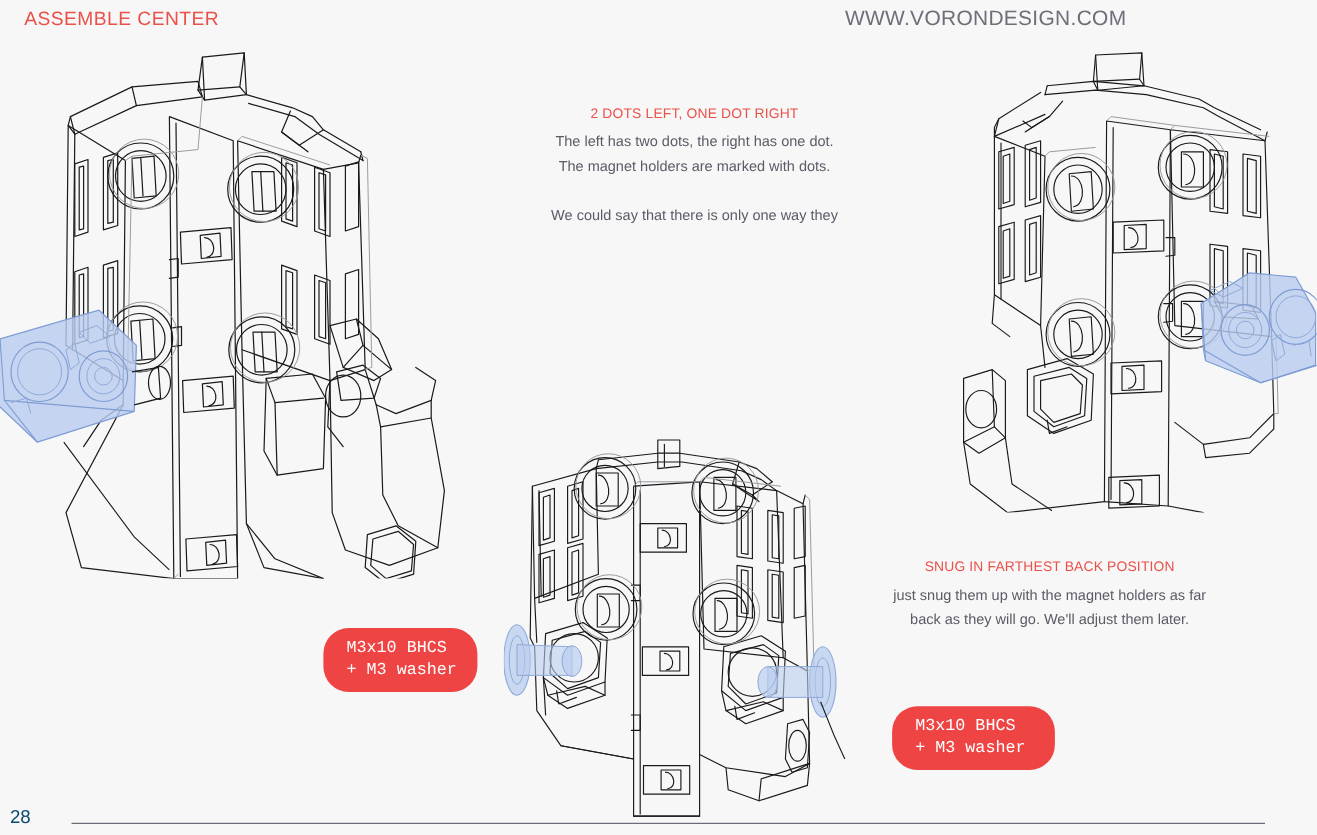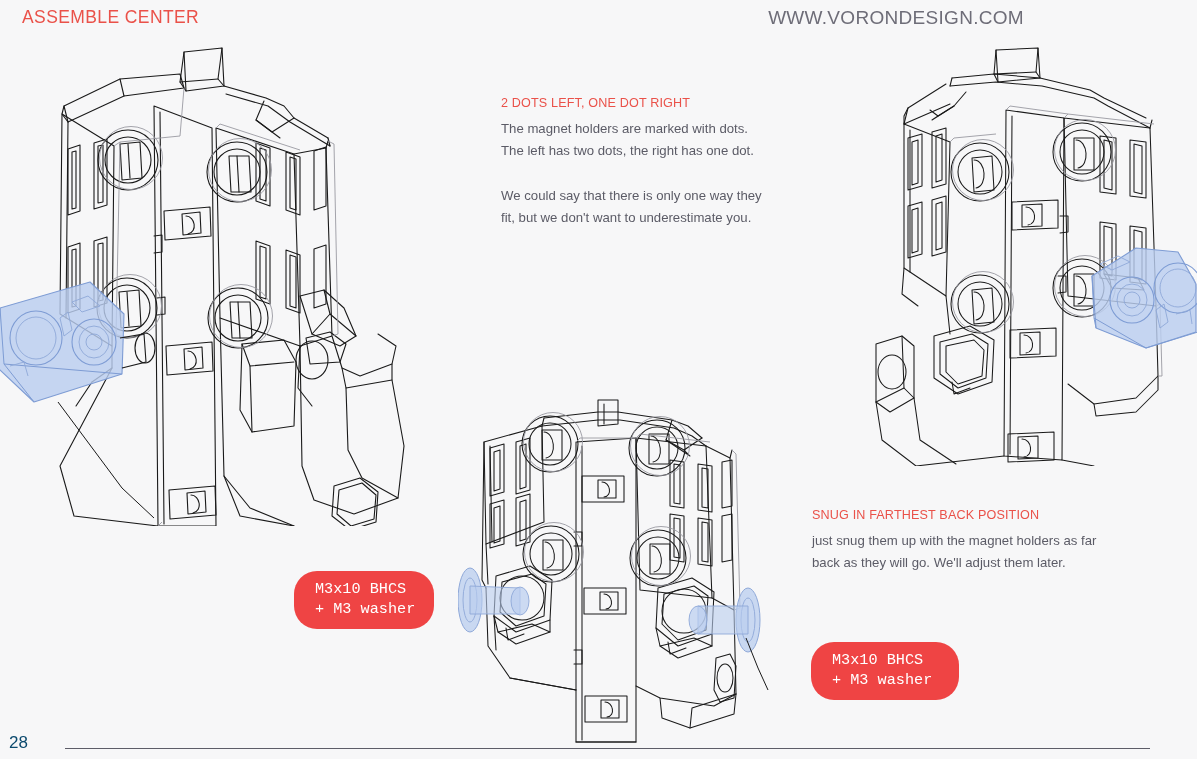--- a/index.html
+++ b/index.html
@@ -40,20 +40,21 @@
     font-size: 19px;
     letter-spacing: 0.3px;
     color: #6e6d78;
     font-weight: 400;
     white-space: nowrap;
   }
 
   
   .note {
     position: absolute;
+    text-align: center;
   }
   .note-head {
     color: #ea5149;
     font-size: 12.6px;
     letter-spacing: 0.15px;
     margin-bottom: 8px;
     white-space: nowrap;
   }
   .note-body p {
     margin: 0 0 0.5px 0;
@@ -512,25 +513,24 @@
         <path d="M310 264 L318 258 L322 276 L314 282 Z" fill="none" stroke="#8ea8d8" stroke-width="0.9"></path>
         <path d="M254 218 L272 210 L284 216 L266 224 Z" fill="none" stroke="#8ea8d8" stroke-width="0.9"></path>
         <path d="M330 268 L344 264 L346 278" fill="none" stroke="#8ea8d8" stroke-width="0.9"></path>
       </g>
     </svg>
   </div>
 
   <div class="note" id="note-center">
     <div class="note-head">2 DOTS LEFT, ONE DOT RIGHT</div>
     <div class="note-body">
+      <p>The left has two dots, the right has one dot.</p>
       <p>The magnet holders are marked with dots.</p>
-      <p>The left has two dots, the right has one dot.</p>
       <p class="gap"></p>
       <p>We could say that there is only one way they</p>
-      <p>fit, but we don't want to underestimate you.</p>
     </div>
   </div>
 
   <div class="note" id="note-right">
     <div class="note-head">SNUG IN FARTHEST BACK POSITION</div>
     <div class="note-body">
       <p>just snug them up with the magnet holders as far</p>
       <p>back as they will go. We'll adjust them later.</p>
     </div>
   </div>

